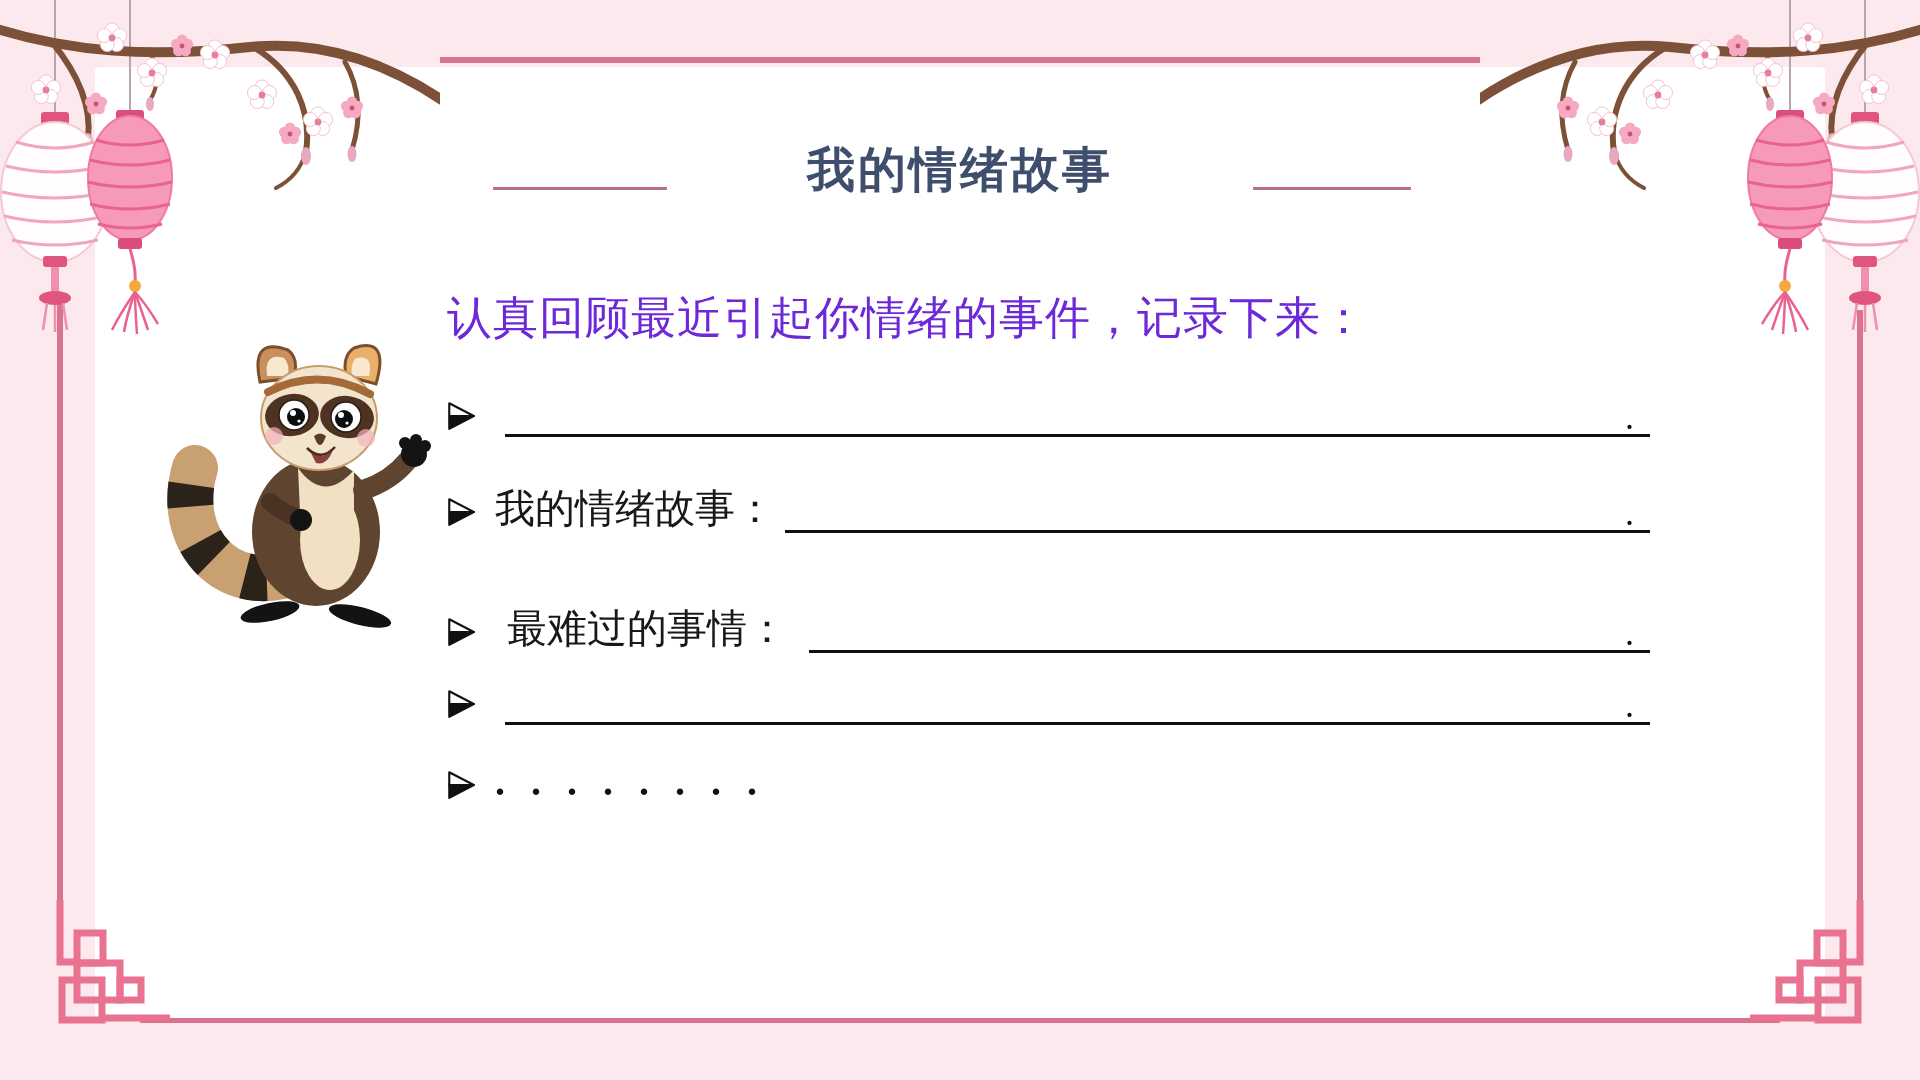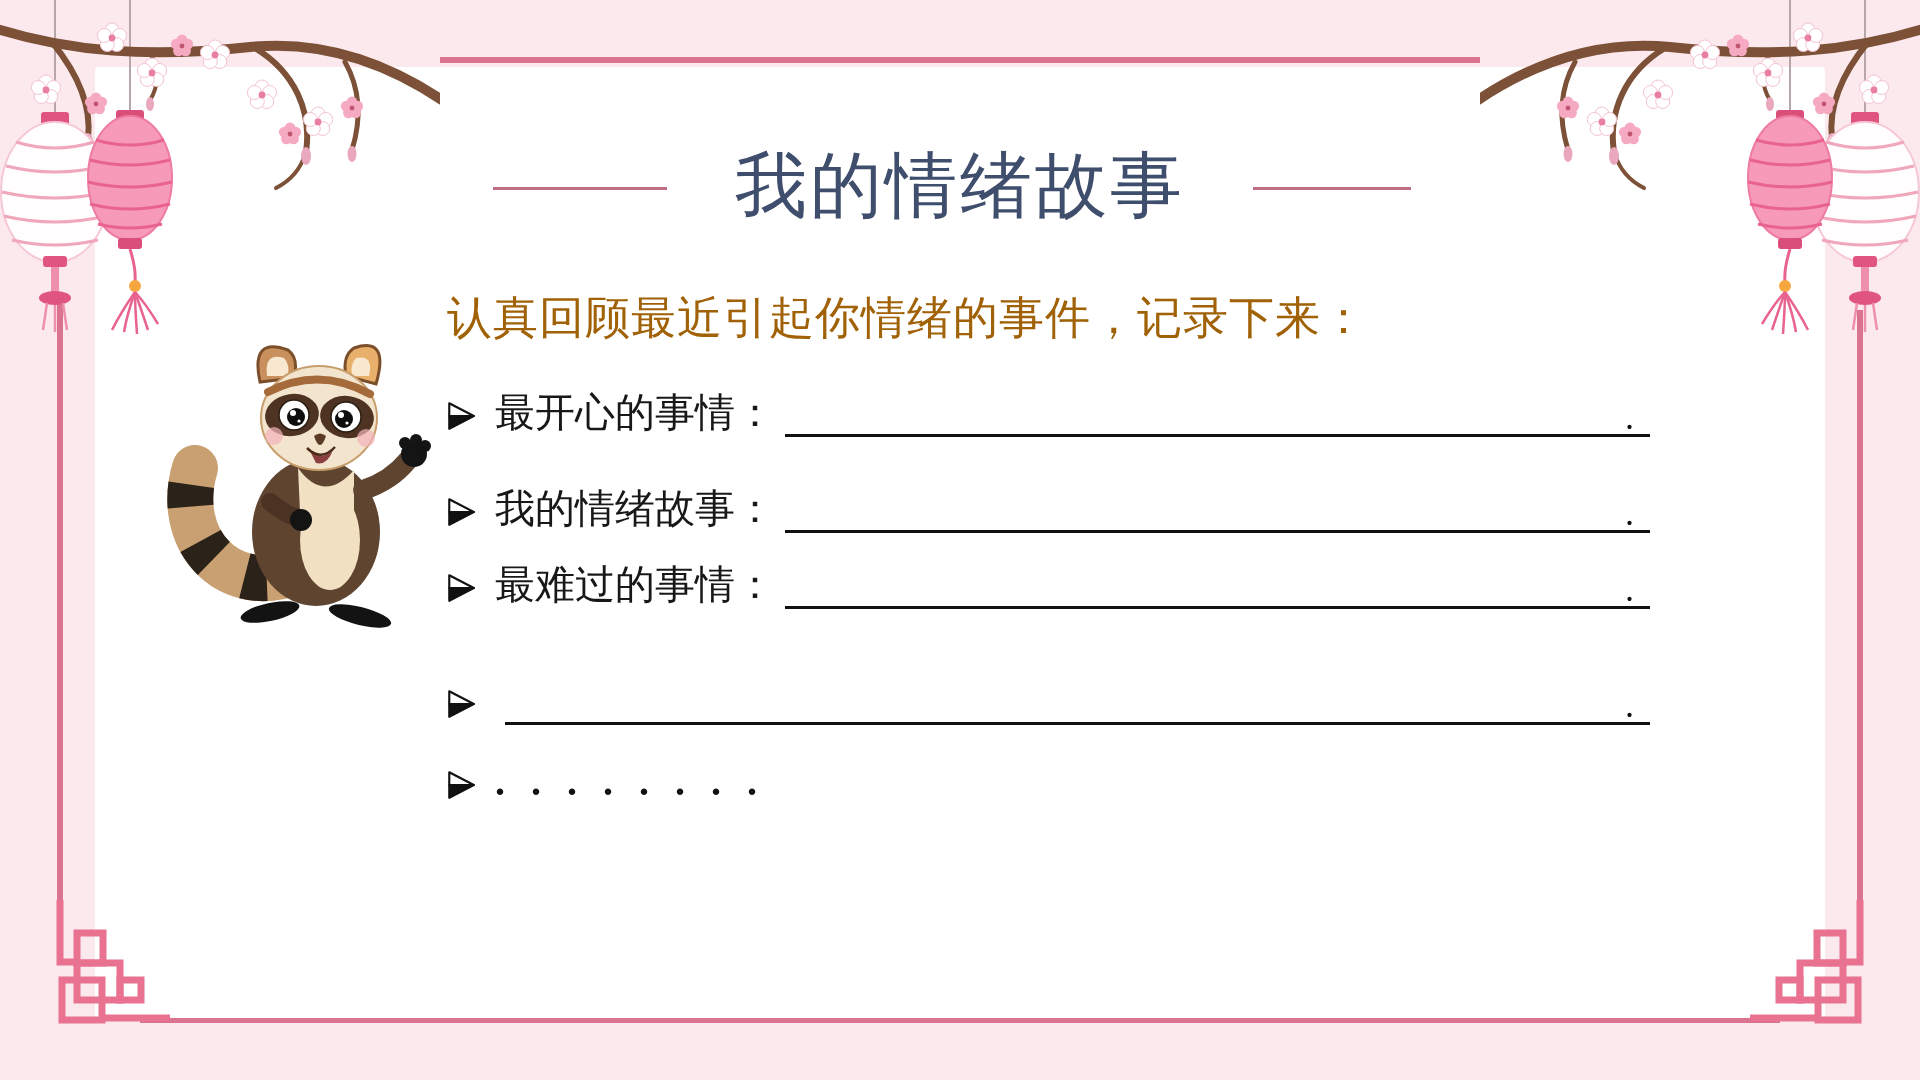--- a/index.html
+++ b/index.html
@@ -11,32 +11,32 @@
   .frame-top{left:440px;top:57px;width:1040px;height:6px;}
   .frame-left{left:57px;top:300px;width:6px;height:600px;}
   .frame-right{left:1857px;top:310px;width:6px;height:590px;}
   .frame-bottom{left:140px;top:1017px;width:1640px;height:6px;}
 
   
   .card{position:absolute;left:95px;top:67px;width:1730px;height:951px;background:#ffffff;border-radius:4px;}
 
   
   .title-wrap{position:absolute;top:138px;left:0;width:1920px;text-align:center;}
-  .slide-title{margin:0;font-family:"Liberation Sans","DejaVu Sans",sans-serif;font-weight:normal;
-    font-size:72px;letter-spacing:3px;color:#3e4e6c;}
+  .slide-title{margin:0;font-family:"Liberation Sans","DejaVu Sans",sans-serif;font-weight:bold;
+    font-size:48px;letter-spacing:3px;color:#3e4e6c;}
   .title-line{position:absolute;top:187px;height:3px;background:#bf6f82;}
   .title-line.left{left:493px;width:174px;}
   .title-line.right{left:1253px;width:158px;}
 
   
-  .intro{position:absolute;left:447px;top:288px;font-size:45px;color:#a16207;letter-spacing:1px;white-space:nowrap;}
+  .intro{position:absolute;left:447px;top:288px;font-size:45px;color:#6d28d9;letter-spacing:1px;white-space:nowrap;}
 
   
   .bullet-row{position:absolute;left:445px;width:1205px;display:flex;align-items:flex-end;}
-  .row1{top:388px;} .row2{top:484px;} .row3{top:560px;} .row4{top:676px;} .row5{top:762px;}
+  .row1{top:388px;} .row2{top:484px;} .row3{top:604px;gap:12px;} .row4{top:676px;} .row5{top:762px;}
   .arrow{flex:0 0 auto;margin-right:18px;align-self:center;transform:translateY(3px);}
   .bullet-label{font-size:40px;line-height:1.2;color:#181818;white-space:nowrap;}
   .blank{flex:1 1 auto;border-bottom:3px solid #111;margin-left:10px;height:46px;position:relative;}
   .end-period{position:absolute;right:16px;bottom:-4px;font-size:36px;color:#111;}
   .ellipsis{font-size:40px;font-weight:bold;color:#111;letter-spacing:8px;line-height:1;align-self:center;}
 
   
   .decor{position:absolute;pointer-events:none;}
   .decor.tl{left:0;top:0;}
   .decor.tr{left:1480px;top:0;transform:scaleX(-1);transform-origin:center;}
@@ -284,21 +284,20 @@
   </div>
   <div class="title-line right"></div>
 
   <div class="intro">认真回顾最近引起你情绪的事件，记录下来：</div>
 
   <div class="bullet-row row1">
     <svg class="arrow" width="32" height="32" viewBox="0 0 30 30">
       <polygon points="4,3 27,15 4,15" fill="#ffffff" stroke="#111" stroke-width="2" stroke-linejoin="round"></polygon>
       <polygon points="4,15 27,15 4,27" fill="#111" stroke="#111" stroke-width="2" stroke-linejoin="round"></polygon>
     </svg>
-    <span class="bullet-label">最开心的事情：</span>
     <span class="blank">
       <span class="end-period">.</span>
     </span>
   </div>
 
   <div class="bullet-row row2">
     <svg class="arrow" width="32" height="32" viewBox="0 0 30 30">
       <polygon points="4,3 27,15 4,15" fill="#ffffff" stroke="#111" stroke-width="2" stroke-linejoin="round"></polygon>
       <polygon points="4,15 27,15 4,27" fill="#111" stroke="#111" stroke-width="2" stroke-linejoin="round"></polygon>
     </svg>

